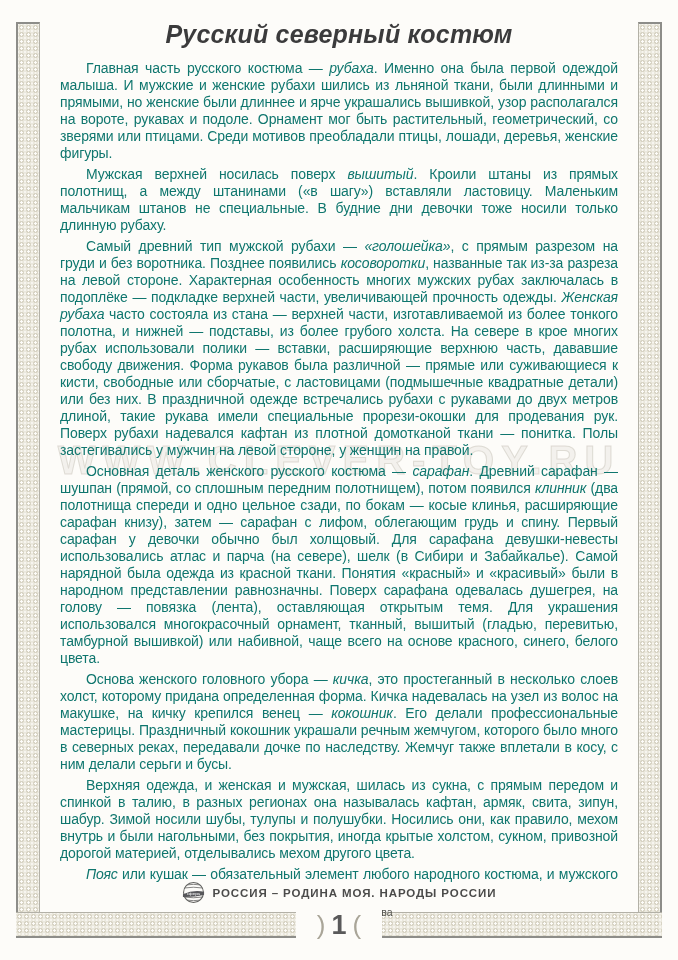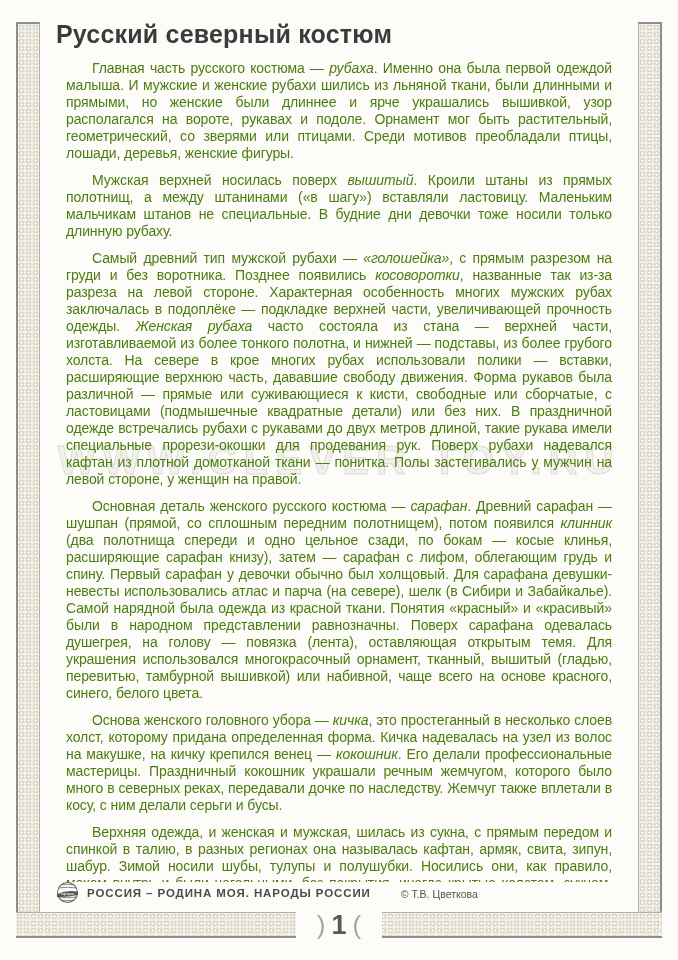--- a/index.html
+++ b/index.html
@@ -44,34 +44,34 @@
     position:absolute;top:438px;left:0;right:0;text-align:center;
     font-size:40px;font-weight:700;letter-spacing:7px;
     color:rgba(190,186,175,0.16);
     -webkit-text-stroke:1px rgba(190,186,175,0.45);
     pointer-events:none;white-space:nowrap;
   }
 
   
   .content{position:absolute;left:56px;width:566px;top:20px;height:862px;overflow:hidden;}
   .title{
-    text-align:left;font-size:25px;font-weight:700;color:#3b3b3c;
-    margin:0 0 11px 0;letter-spacing:.2px;
+    text-align:center;font-size:25px;font-weight:700;color:#3b3b3c;
+    margin:0 0 11px 0;letter-spacing:.2px;font-style:italic;
   }
   .para{
-    margin:10px;font-size:14px;line-height:17px;text-align:justify;
-    text-indent:26px;color:#4d7c0f;letter-spacing:-0.1px;
+    margin:4px;font-size:14px;line-height:17px;text-align:justify;
+    text-indent:26px;color:#0f766e;letter-spacing:-0.1px;
     hyphens:auto;-webkit-hyphens:auto;
   }
   .para em{font-style:italic;}
 
   
   .footer{
     position:absolute;left:56px;width:566px;top:881px;
-    display:flex;flex-direction:row;align-items:center;
+    display:flex;flex-direction:column;align-items:center;
   }
   .footer-row{display:flex;align-items:center;gap:8px;}
   .series-title{
     font-size:11.5px;font-weight:700;letter-spacing:.9px;color:#4b4b4a;
     white-space:nowrap;
   }
   .copyright{font-size:10.5px;color:#54544f;margin-top:2px;padding-left:30px;}
   .logo{width:23px;height:23px;flex:0 0 auto;}
 </style>
 </head>

